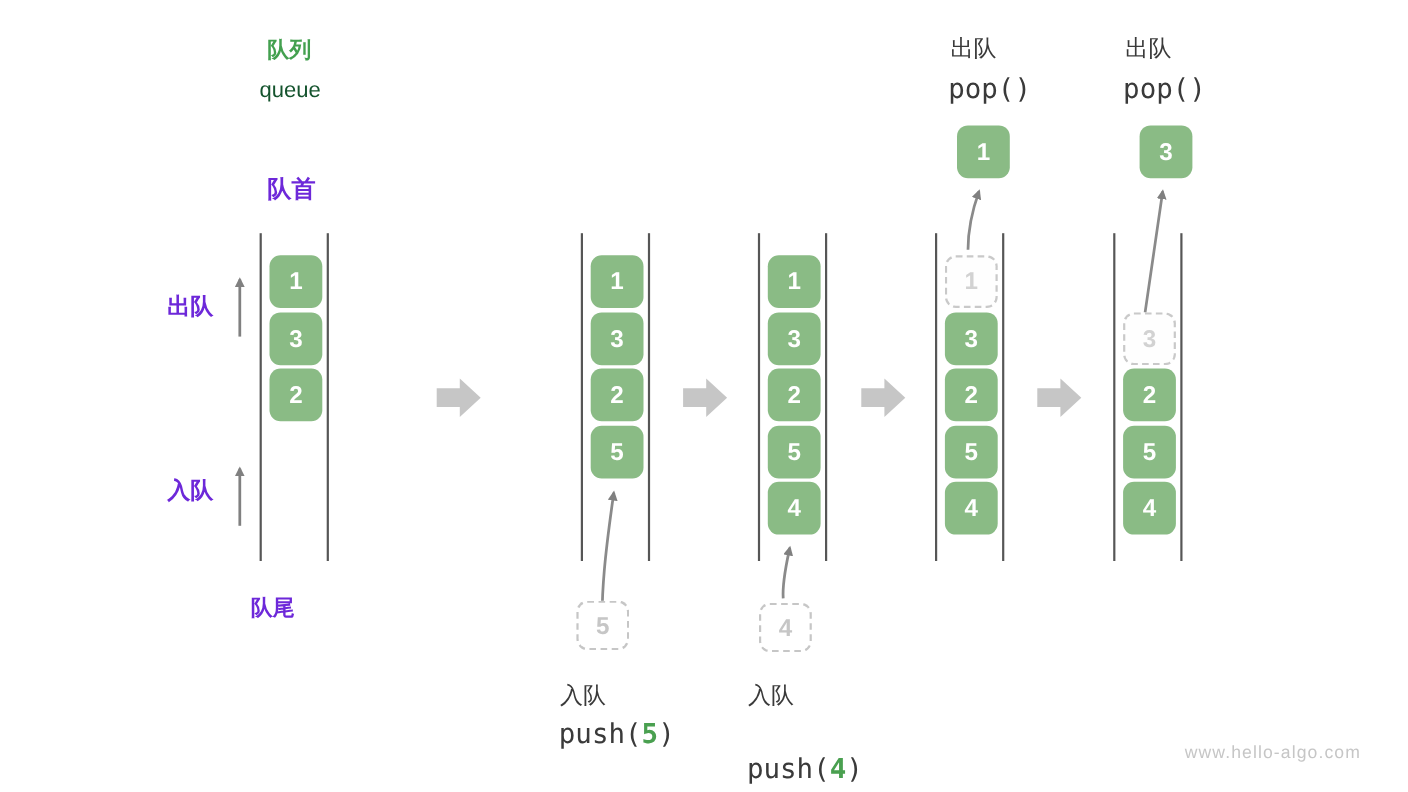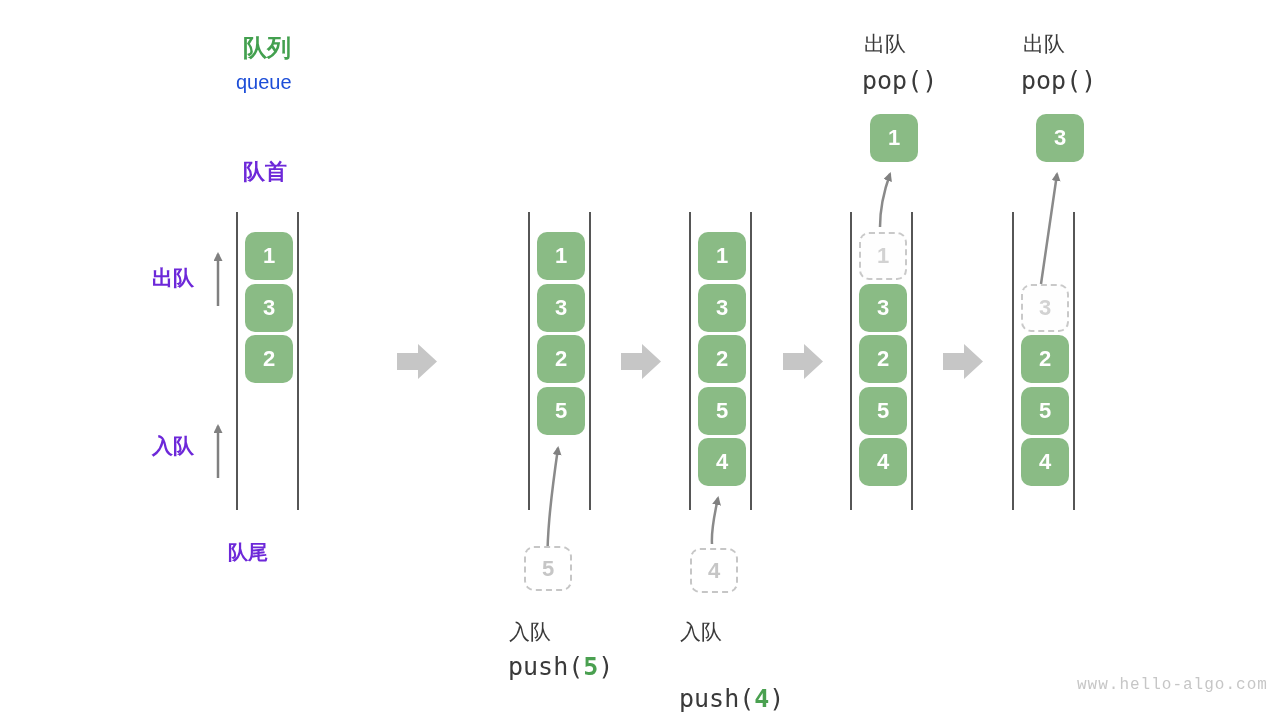--- a/index.html
+++ b/index.html
@@ -3,22 +3,22 @@
 <meta charset="utf-8">
 <style>
   html,body{margin:0;padding:0;background:#ffffff;}
   .stage{
     position:relative;width:1280px;height:720px;background:#ffffff;
     font-family:"Liberation Sans",sans-serif;color:#3a3a3a;overflow:hidden;
   }
   .abs{position:absolute;}
   .overlay{position:absolute;left:0;top:0;width:1280px;height:720px;pointer-events:none;}
 
-  .title-zh{font-size:24px;font-weight:bold;color:#43A04F;}
-  .title-en{font-size:20px;color:#1d4ed8;}
+  .title-zh{font-size:20px;font-weight:bold;color:#43A04F;}
+  .title-en{font-size:20px;color:#14532d;}
   .side-label{font-size:21px;font-weight:bold;color:#6d28d9;}
 
   .queue-col{
     position:absolute;top:212px;height:298px;width:63px;box-sizing:border-box;
     border-left:2px solid #565656;border-right:2px solid #565656;
   }
   .slot{
     position:absolute;left:7px;width:48px;height:48px;border-radius:10px;
     display:flex;align-items:center;justify-content:center;
     font-size:22px;font-weight:bold;box-sizing:border-box;
@@ -33,21 +33,21 @@
   }
   .popped{
     position:absolute;width:48px;height:48px;border-radius:10px;background:#8ABB85;
     display:flex;align-items:center;justify-content:center;
     font-size:22px;font-weight:bold;color:#ffffff;
   }
   .op-label{font-size:21px;color:#3a3a3a;}
   .op-code{font-family:"DejaVu Sans Mono",monospace;font-size:25px;color:#3a3a3a;}
   .op-code .arg{color:#4AA050;font-weight:bold;}
   .watermark{
-    font-family:Liberation Mono, monospace;font-size:16px;color:#c6c6c6;letter-spacing:1px;
+    font-family:Liberation Sans, sans-serif;font-size:16px;color:#c6c6c6;letter-spacing:1px;
   }
 </style>
 </head>
 <body>
 
 <div class="stage">
 
   <svg class="overlay" viewBox="0 0 1280 720">
     <defs>
       <marker id="ah" markerWidth="11" markerHeight="11" refX="7" refY="4.5" orient="auto" markerUnits="userSpaceOnUse">

